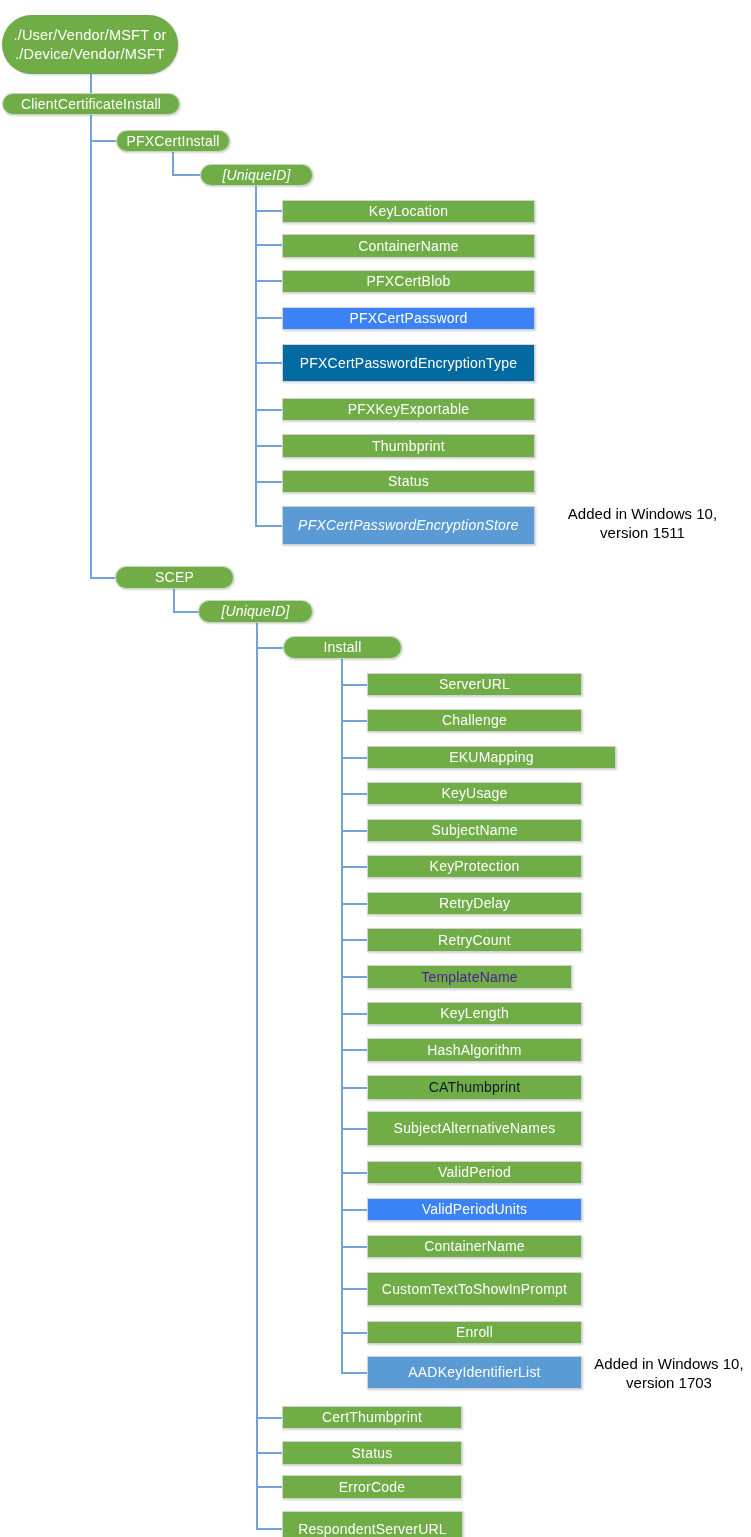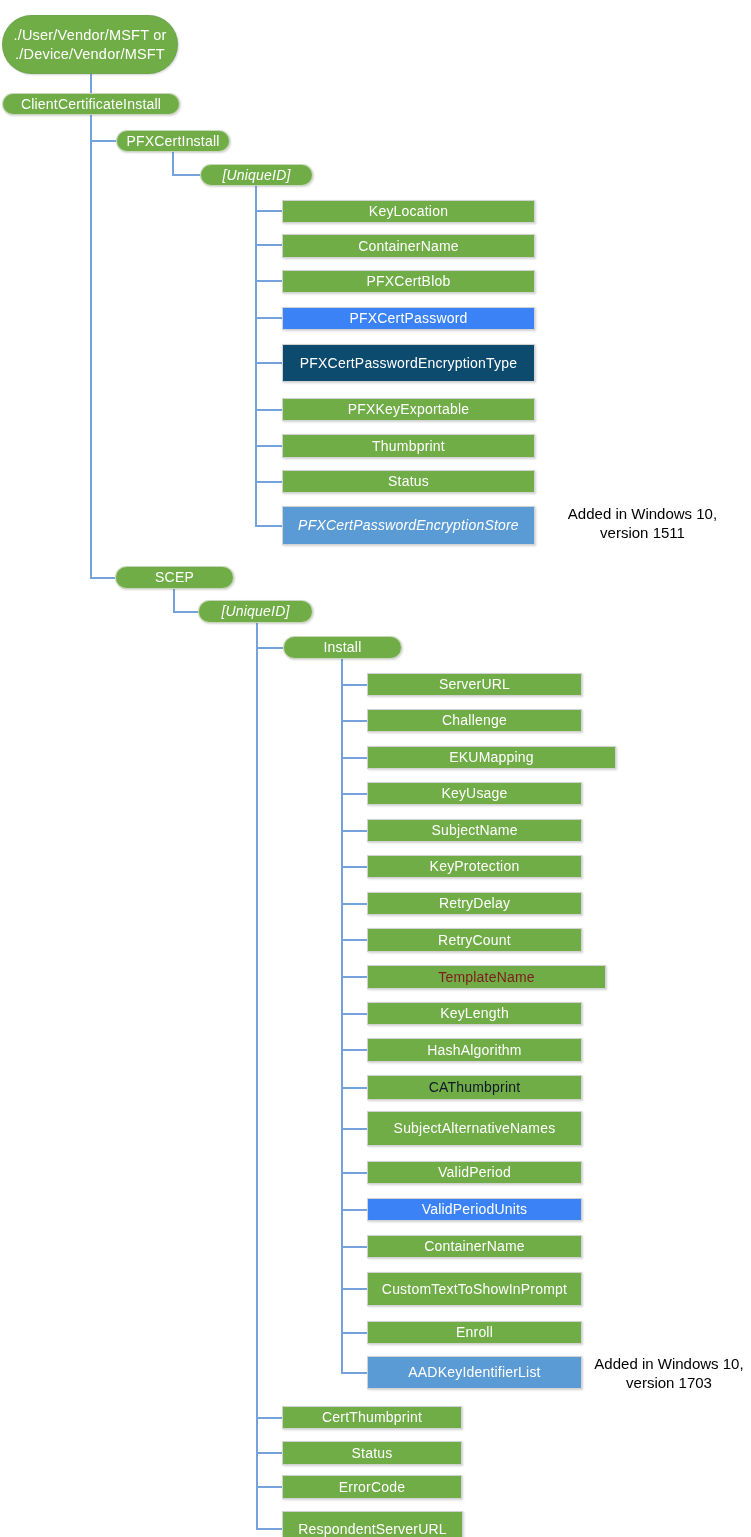--- a/index.html
+++ b/index.html
@@ -98,37 +98,37 @@
     <div class="seg" style="left: 256px; top: 1516px; width: 26px; height: 2px; background: rgb(116, 163, 219);"></div>
     <div class="node shape-stadium" style="left: 2px; top: 3px; width: 176px; height: 59px; background: rgb(112, 173, 71); color: rgb(255, 255, 255);">./User/Vendor/MSFT or
 ./Device/Vendor/MSFT</div>
     <div class="node shape-pill" style="left: 2px; top: 81px; width: 178px; height: 22px; background: rgb(112, 173, 71); color: rgb(255, 255, 255);">ClientCertificateInstall</div>
     <div class="node shape-pill" style="left: 116px; top: 118px; width: 114px; height: 22px; background: rgb(112, 173, 71); color: rgb(255, 255, 255);">PFXCertInstall</div>
     <div class="node shape-pill italic" style="left: 200px; top: 152px; width: 113px; height: 22px; background: rgb(112, 173, 71); color: rgb(255, 255, 255);">[UniqueID]</div>
     <div class="node shape-rect" style="left: 282px; top: 188px; width: 253px; height: 23px; background: rgb(112, 173, 71); color: rgb(255, 255, 255);">KeyLocation</div>
     <div class="node shape-rect" style="left: 282px; top: 222px; width: 253px; height: 24px; background: rgb(112, 173, 71); color: rgb(255, 255, 255);">ContainerName</div>
     <div class="node shape-rect" style="left: 282px; top: 258px; width: 253px; height: 23px; background: rgb(112, 173, 71); color: rgb(255, 255, 255);">PFXCertBlob</div>
     <div class="node shape-rect" style="left: 282px; top: 295px; width: 253px; height: 23px; background: #3b82f6; color: rgb(255, 255, 255);">PFXCertPassword</div>
-    <div class="node shape-rect" style="left: 282px; top: 332px; width: 253px; height: 38px; background: #0c4a6e; color: rgb(255, 255, 255);">PFXCertPasswordEncryptionType</div>
+    <div class="node shape-rect" style="left: 282px; top: 332px; width: 253px; height: 38px; background: #0369a1; color: rgb(255, 255, 255);">PFXCertPasswordEncryptionType</div>
     <div class="node shape-rect" style="left: 282px; top: 386px; width: 253px; height: 23px; background: rgb(112, 173, 71); color: rgb(255, 255, 255);">PFXKeyExportable</div>
     <div class="node shape-rect" style="left: 282px; top: 422px; width: 253px; height: 24px; background: rgb(112, 173, 71); color: rgb(255, 255, 255);">Thumbprint</div>
     <div class="node shape-rect" style="left: 282px; top: 458px; width: 253px; height: 23px; background: rgb(112, 173, 71); color: rgb(255, 255, 255);">Status</div>
     <div class="node shape-rect" style="left: 282px; top: 494px; width: 253px; height: 39px; background: rgb(91, 155, 213); color: rgb(255, 255, 255); font-style: italic;">PFXCertPasswordEncryptionStore</div>
     <div class="node shape-pill" style="left: 115px; top: 554px; width: 119px; height: 23px; background: rgb(112, 173, 71); color: rgb(255, 255, 255);">SCEP</div>
     <div class="node shape-pill italic" style="left: 198px; top: 588px; width: 115px; height: 23px; background: rgb(112, 173, 71); color: rgb(255, 255, 255);">[UniqueID]</div>
     <div class="node shape-pill" style="left: 283px; top: 624px; width: 119px; height: 23px; background: rgb(112, 173, 71); color: rgb(255, 255, 255);">Install</div>
     <div class="node shape-rect" style="left: 367px; top: 661px; width: 215px; height: 23px; background: rgb(112, 173, 71); color: rgb(255, 255, 255);">ServerURL</div>
     <div class="node shape-rect" style="left: 367px; top: 697px; width: 215px; height: 23px; background: rgb(112, 173, 71); color: rgb(255, 255, 255);">Challenge</div>
     <div class="node shape-rect" style="left: 367px; top: 734px; width: 249px; height: 23px; background: rgb(112, 173, 71); color: rgb(255, 255, 255);">EKUMapping</div>
     <div class="node shape-rect" style="left: 367px; top: 770px; width: 215px; height: 23px; background: rgb(112, 173, 71); color: rgb(255, 255, 255);">KeyUsage</div>
     <div class="node shape-rect" style="left: 367px; top: 807px; width: 215px; height: 23px; background: rgb(112, 173, 71); color: rgb(255, 255, 255);">SubjectName</div>
     <div class="node shape-rect" style="left: 367px; top: 843px; width: 215px; height: 23px; background: rgb(112, 173, 71); color: rgb(255, 255, 255);">KeyProtection</div>
     <div class="node shape-rect" style="left: 367px; top: 880px; width: 215px; height: 23px; background: rgb(112, 173, 71); color: rgb(255, 255, 255); text-align: center;">RetryDelay</div>
     <div class="node shape-rect" style="left: 367px; top: 916px; width: 215px; height: 24px; background: rgb(112, 173, 71); color: rgb(255, 255, 255);">RetryCount</div>
-    <div class="node shape-rect" style="left: 367px; top: 953px; width: 239px; height: 24px; background: rgb(112, 173, 71); color: #7f1d1d;">TemplateName</div>
+    <div class="node shape-rect" style="left: 367px; top: 953px; width: 205px; height: 24px; background: rgb(112, 173, 71); color: #4c1d95;">TemplateName</div>
     <div class="node shape-rect" style="left: 367px; top: 990px; width: 215px; height: 23px; background: rgb(112, 173, 71); color: rgb(255, 255, 255);">KeyLength</div>
     <div class="node shape-rect" style="left: 367px; top: 1026px; width: 215px; height: 24px; background: rgb(112, 173, 71); color: rgb(255, 255, 255);">HashAlgorithm</div>
     <div class="node shape-rect" style="left: 367px; top: 1063px; width: 215px; height: 25px; background: rgb(112, 173, 71); color: #0f172a;">CAThumbprint</div>
     <div class="node shape-rect" style="left: 367px; top: 1099px; width: 215px; height: 35px; background: rgb(112, 173, 71); color: rgb(255, 255, 255);">SubjectAlternativeNames</div>
     <div class="node shape-rect" style="left: 367px; top: 1149px; width: 215px; height: 23px; background: rgb(112, 173, 71); color: rgb(255, 255, 255);">ValidPeriod</div>
     <div class="node shape-rect" style="left: 367px; top: 1186px; width: 215px; height: 23px; background: #3b82f6; color: rgb(255, 255, 255);">ValidPeriodUnits</div>
     <div class="node shape-rect" style="left: 367px; top: 1223px; width: 215px; height: 23px; background: rgb(112, 173, 71); color: rgb(255, 255, 255);">ContainerName</div>
     <div class="node shape-rect" style="left: 367px; top: 1260px; width: 215px; height: 34px; background: rgb(112, 173, 71); color: rgb(255, 255, 255);">CustomTextToShowInPrompt</div>
     <div class="node shape-rect" style="left: 367px; top: 1309px; width: 215px; height: 23px; background: rgb(112, 173, 71); color: rgb(255, 255, 255);">Enroll</div>
     <div class="node shape-rect" style="left: 367px; top: 1344px; width: 215px; height: 33px; background: rgb(91, 155, 213); color: rgb(255, 255, 255);">AADKeyIdentifierList</div>

